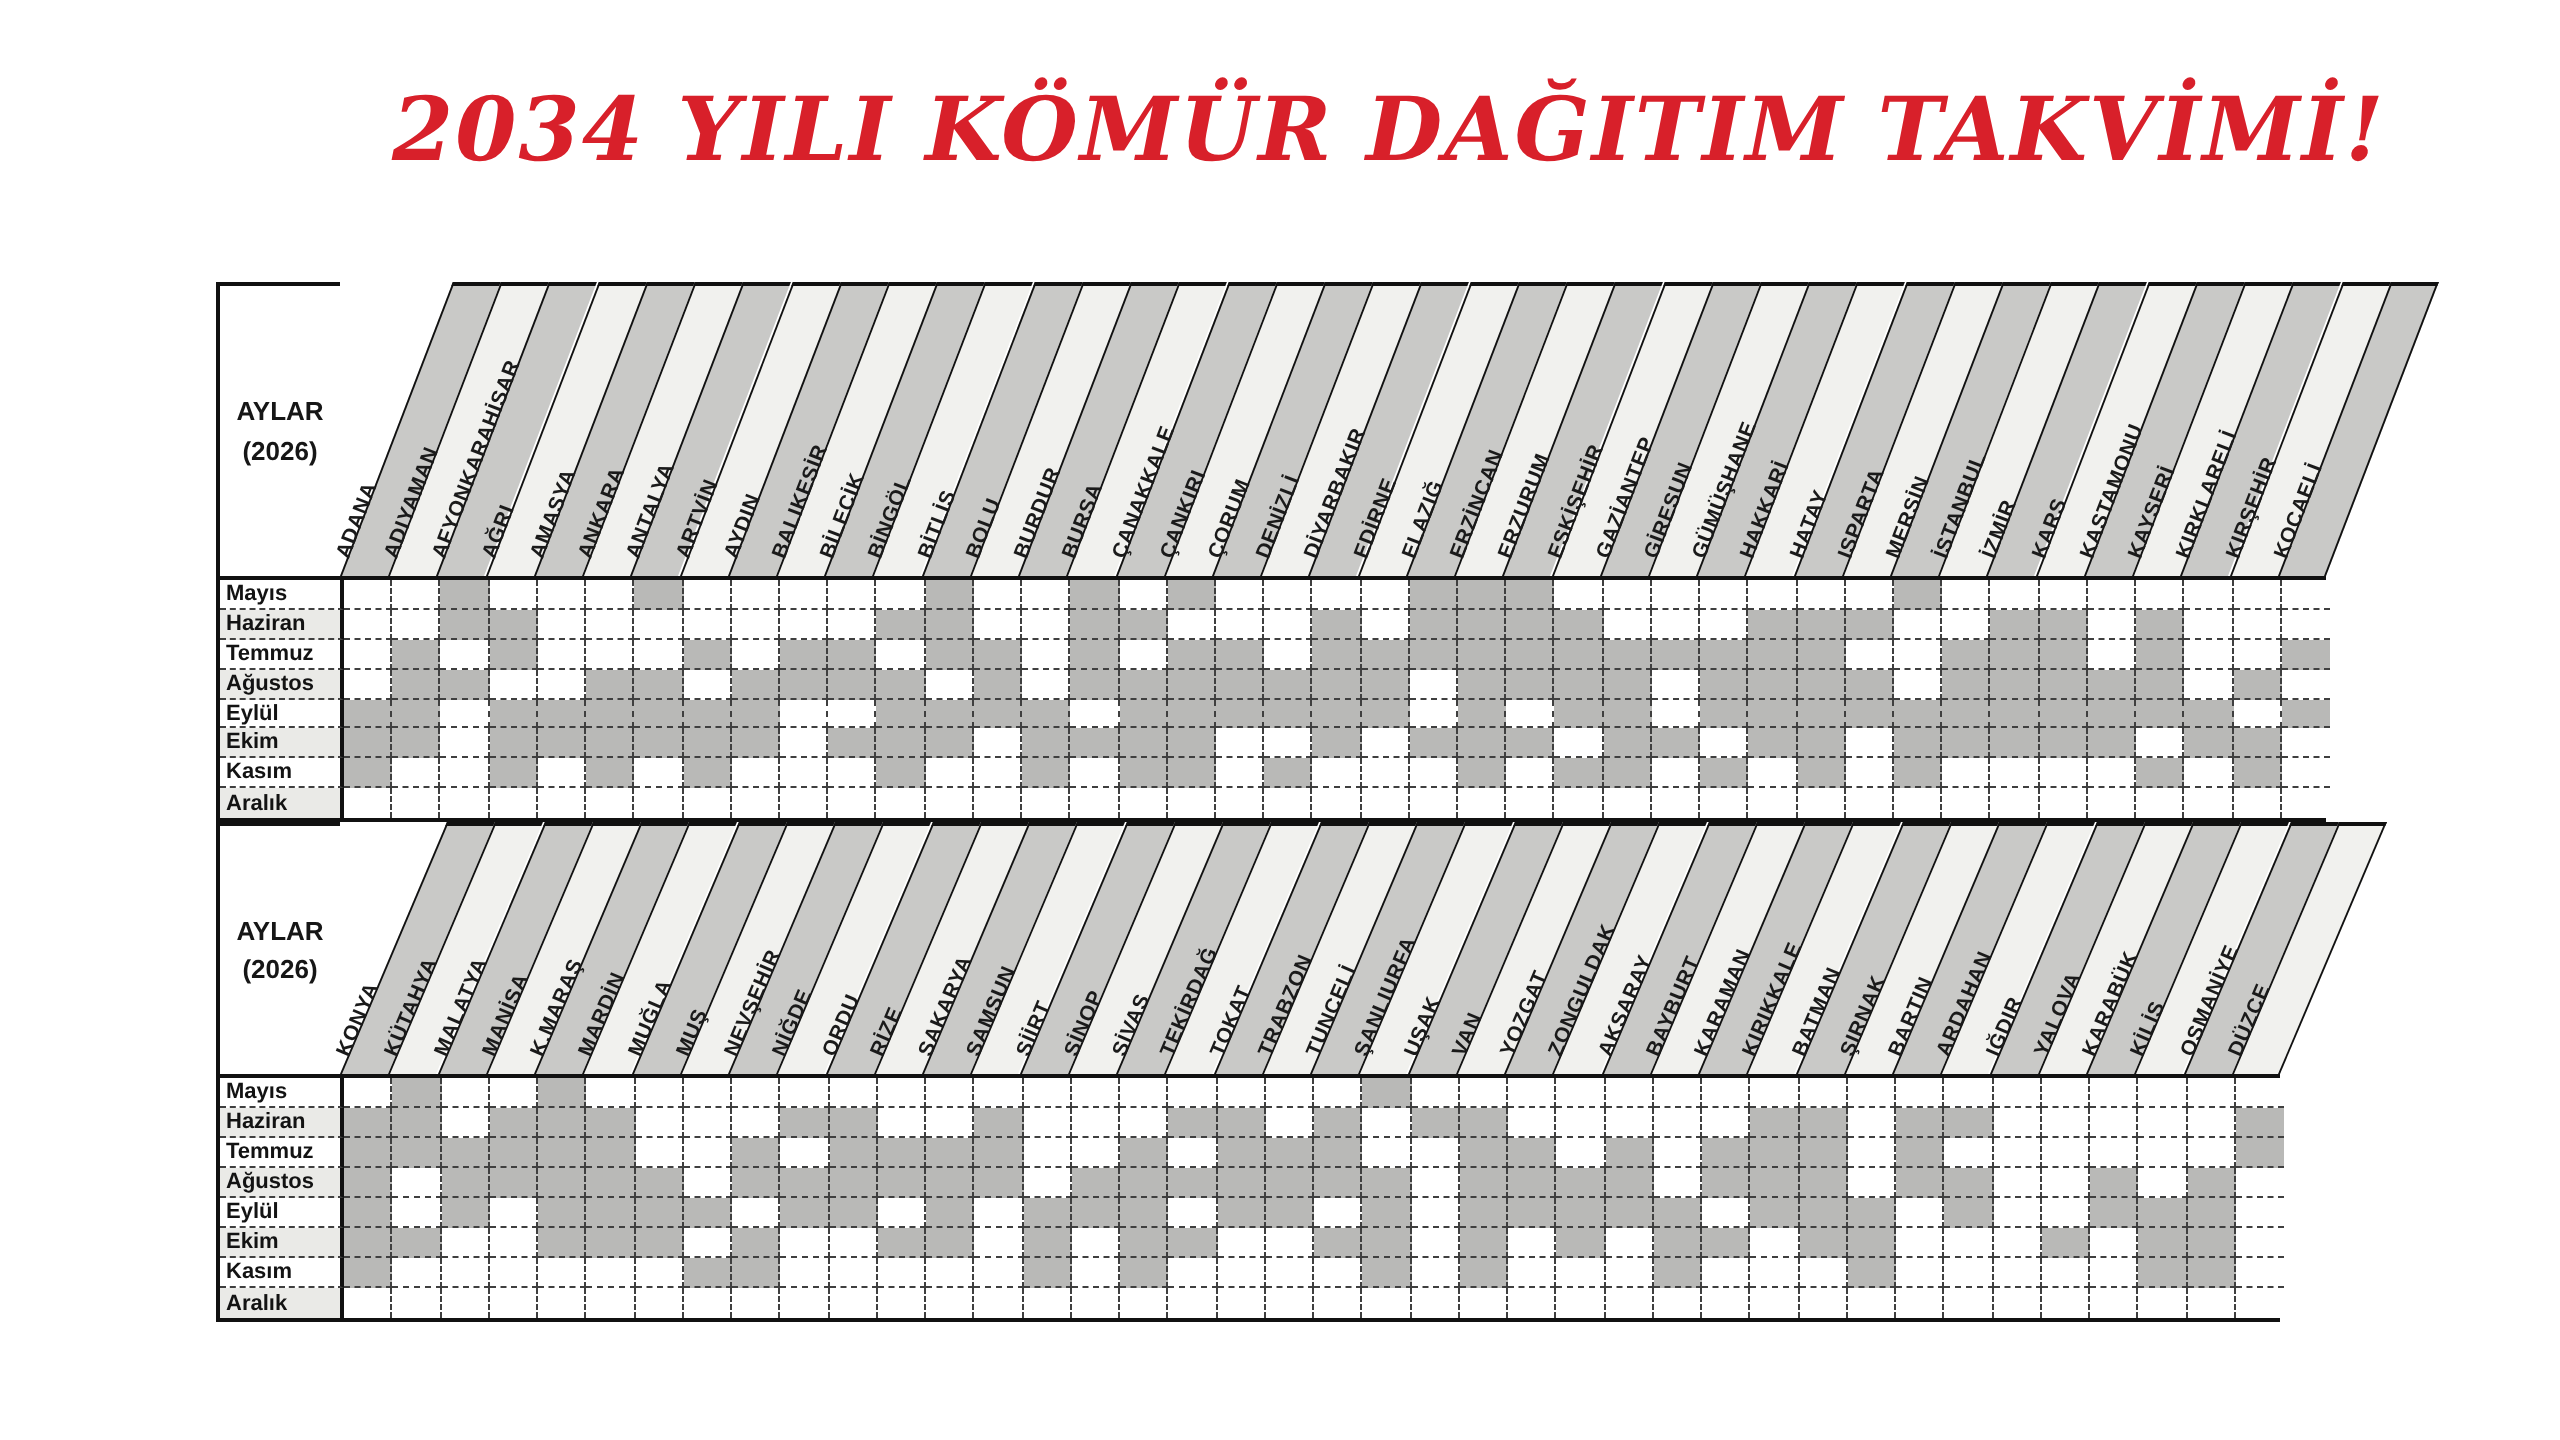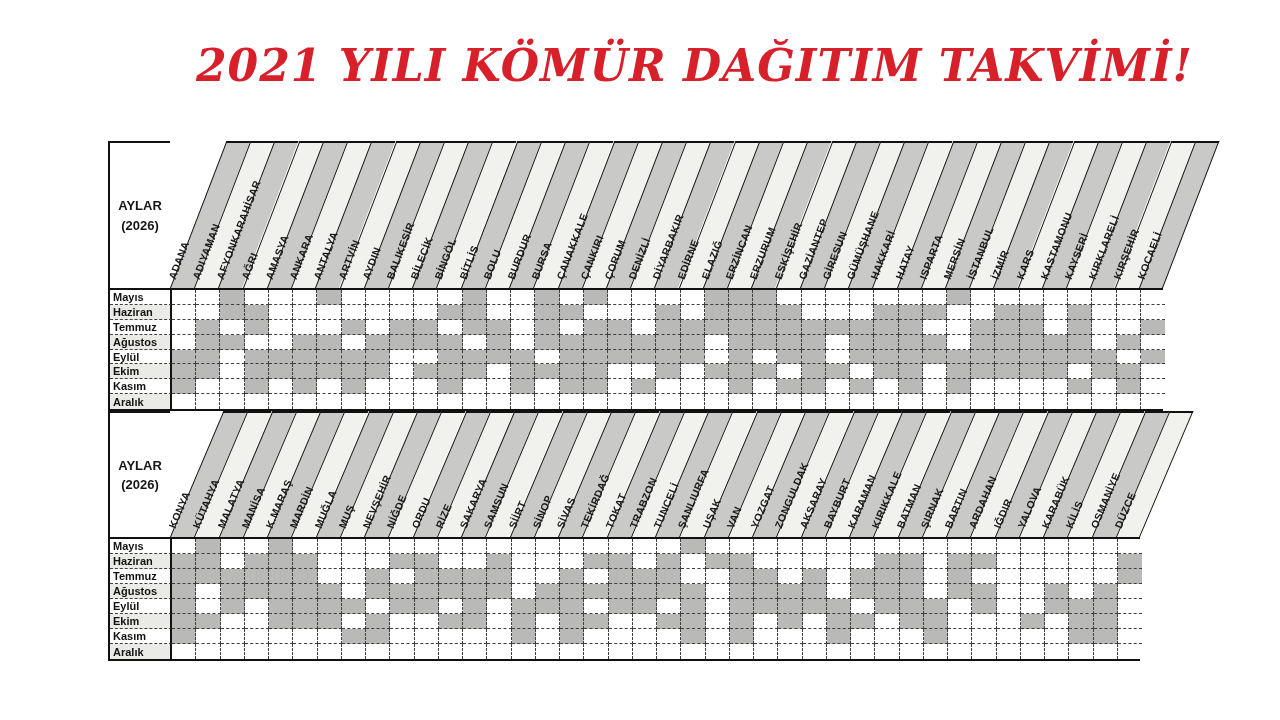--- a/index.html
+++ b/index.html
@@ -45,21 +45,21 @@
   .mlabel.alt{background:var(--rowAlt)}
   .cell{flex:0 0 auto;border-right:1px dashed var(--dash);
     border-bottom:1px dashed var(--dash);background:#fff}
   .cell:last-child{border-right:none}
   .cell.on{background:var(--cellGray)}
 </style>
 </head>
 <body>
 
 <div class="stage">
-  <div class="title">2021 YILI KÖMÜR DAĞITIM TAKVİMİ!</div>
+  <div class="title">2034 YILI KÖMÜR DAĞITIM TAKVİMİ!</div>
 
   <div class="table" style="left: 108px; top: 141px; width: 1055.02px;">
     <div class="hdr" style="height: 147px;">
       <div class="aylar" style="width: 62px;">
         <div>AYLAR</div>
         <div>(2026)</div>
       </div>
     <div class="band" style="left: 62px; width: 24.22px; transform: skewX(-21deg); background: var(--bandGray);"></div>
         <span class="bandlabel" style="left: 69px; transform: rotate(-69deg);">ADANA</span>
         <div class="band" style="left: 86.22px; width: 24.22px; transform: skewX(-21deg); background: var(--bandLight);"></div>

